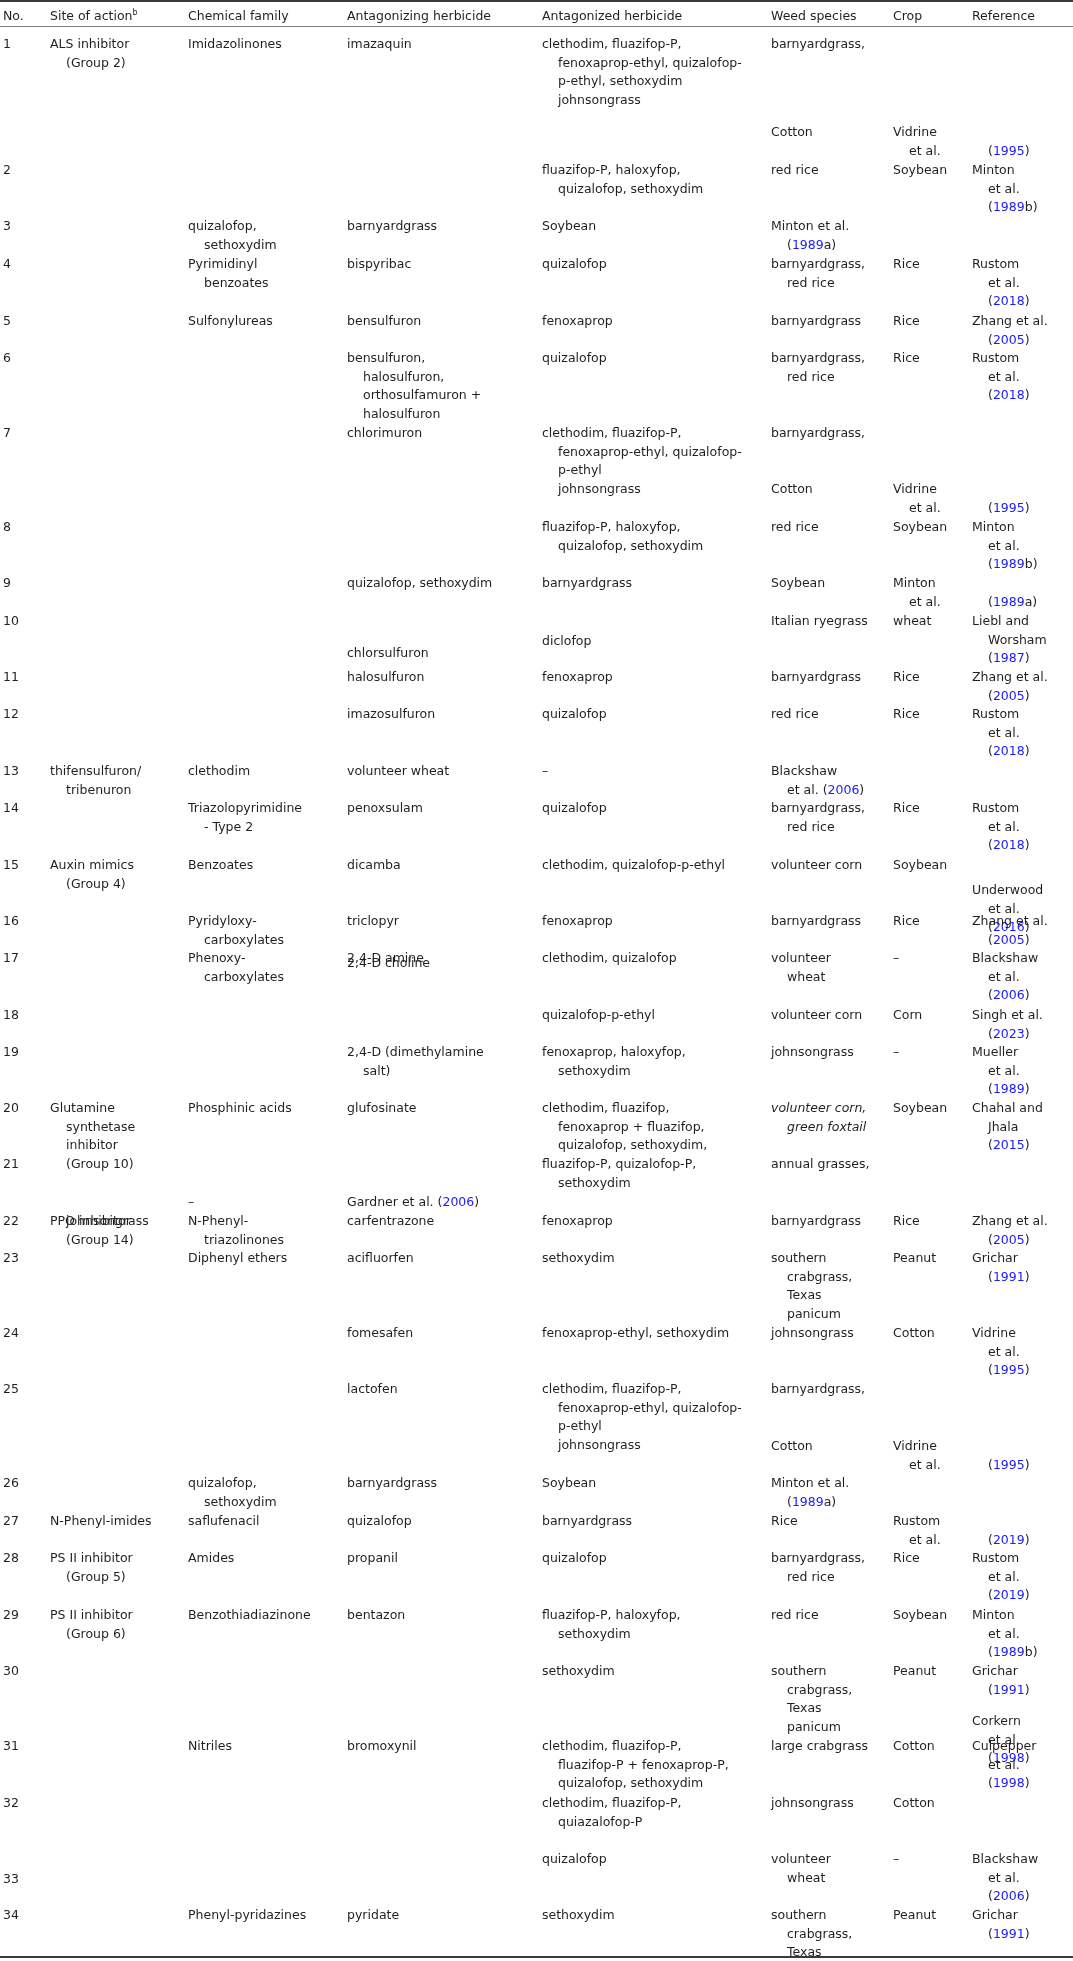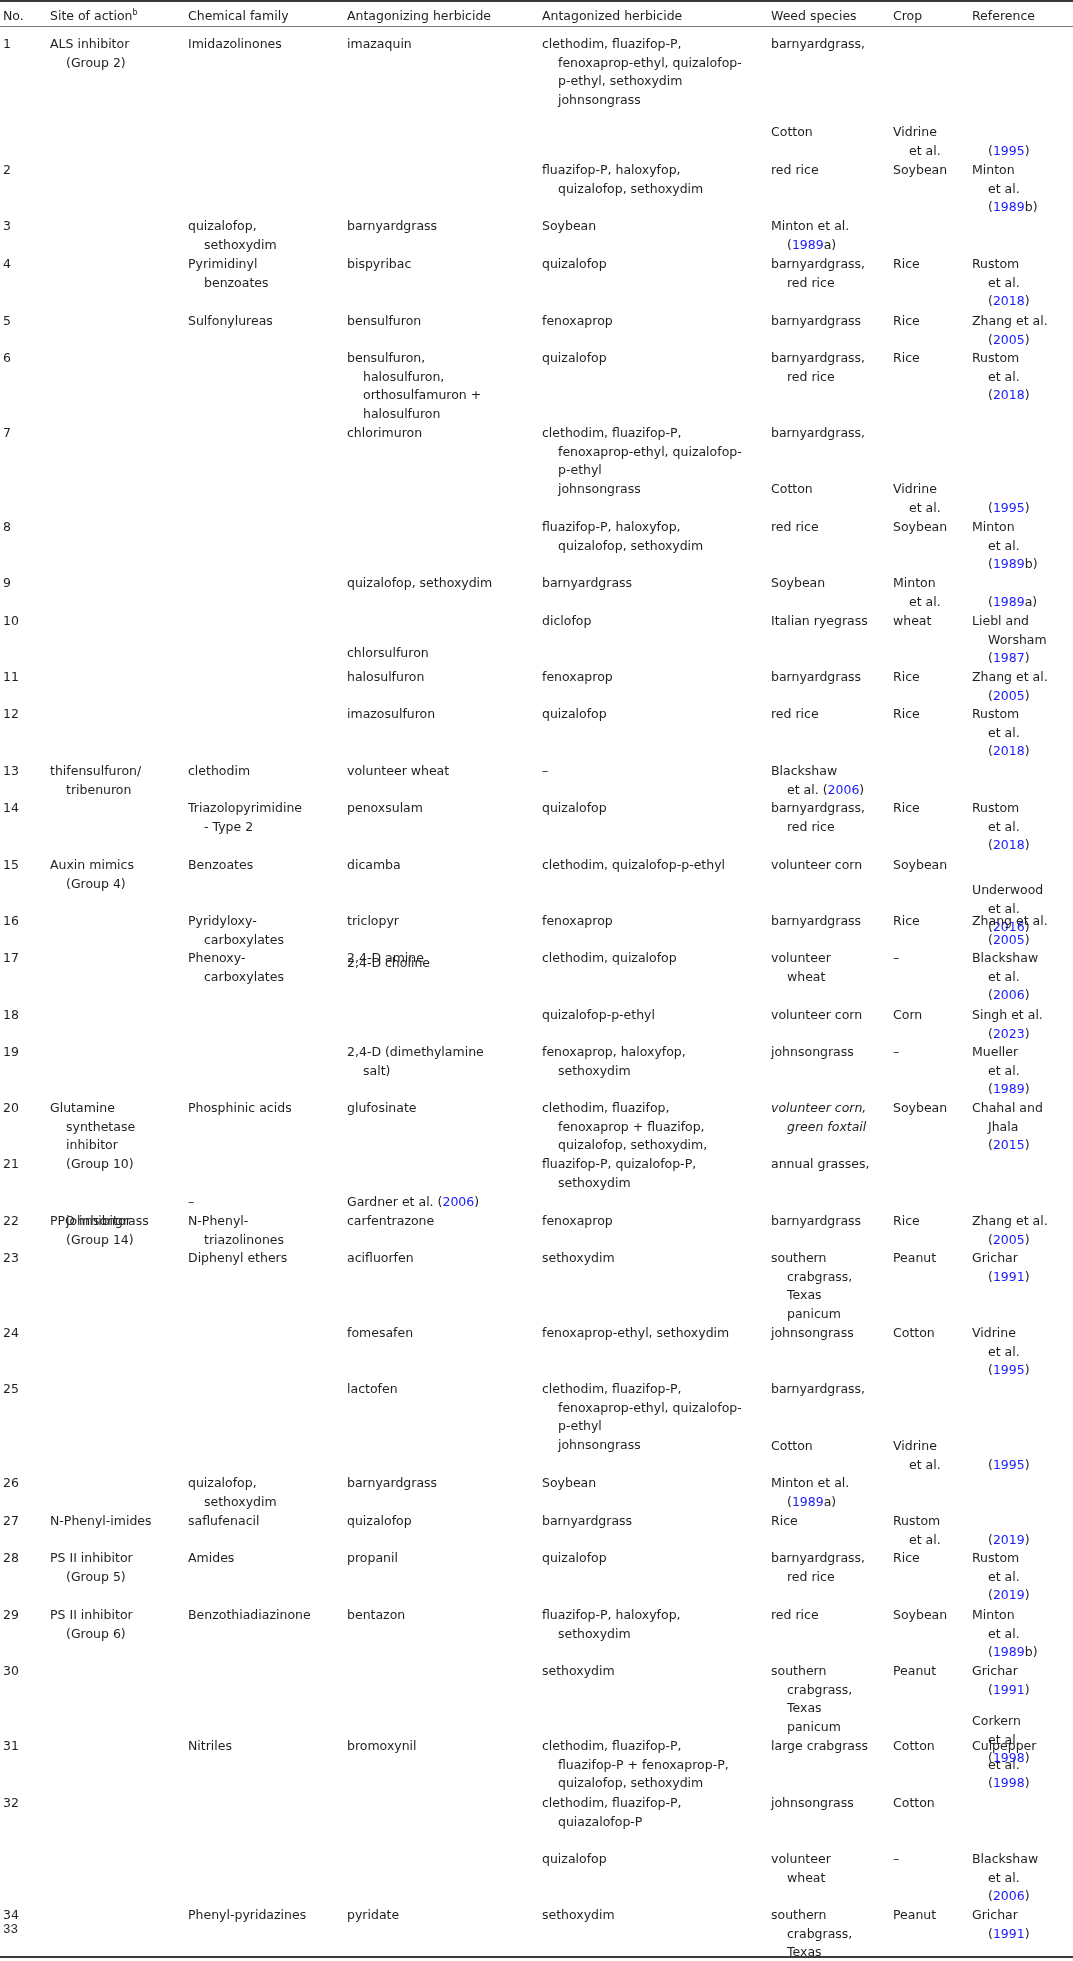--- a/index.html
+++ b/index.html
@@ -234,21 +234,21 @@
     <div class="t c7" style="top: 574px;">
       <span class="ln ind">&nbsp;</span>
       <span class="ln ind">(<span class="yr">1989</span>a)</span>
     </div>
     <div class="t c0" style="top: 612px;">
       <span class="ln">10</span>
     </div>
     <div class="t c3" style="top: 644px;">
       <span class="ln">chlorsulfuron</span>
     </div>
-    <div class="t c4" style="top: 612px;">
+    <div class="t c4" style="top: 632px;">
       <span class="ln">diclofop</span>
     </div>
     <div class="t c5" style="top: 612px;">
       <span class="ln">Italian ryegrass</span>
     </div>
     <div class="t c6" style="top: 612px;">
       <span class="ln">wheat</span>
     </div>
     <div class="t c7" style="top: 612px;">
       <span class="ln">Liebl and</span>
@@ -759,21 +759,21 @@
       <span class="ln">johnsongrass</span>
     </div>
     <div class="t c6" style="top: 1794px;">
       <span class="ln">Cotton</span>
     </div>
     <div class="t c7" style="top: 1712px;">
       <span class="ln">Corkern</span>
       <span class="ln ind">et al.</span>
       <span class="ln ind">(<span class="yr">1998</span>)</span>
     </div>
-    <div class="t c0" style="top: 1921px; font-family: Liberation Mono, monospace;">
+    <div class="t c0" style="top: 1870px;">
       <span class="ln">33</span>
     </div>
     <div class="t c4" style="top: 1850px;">
       <span class="ln">quizalofop</span>
     </div>
     <div class="t c5" style="top: 1850px;">
       <span class="ln">volunteer</span>
       <span class="ln ind">wheat</span>
     </div>
     <div class="t c6" style="top: 1850px;">

